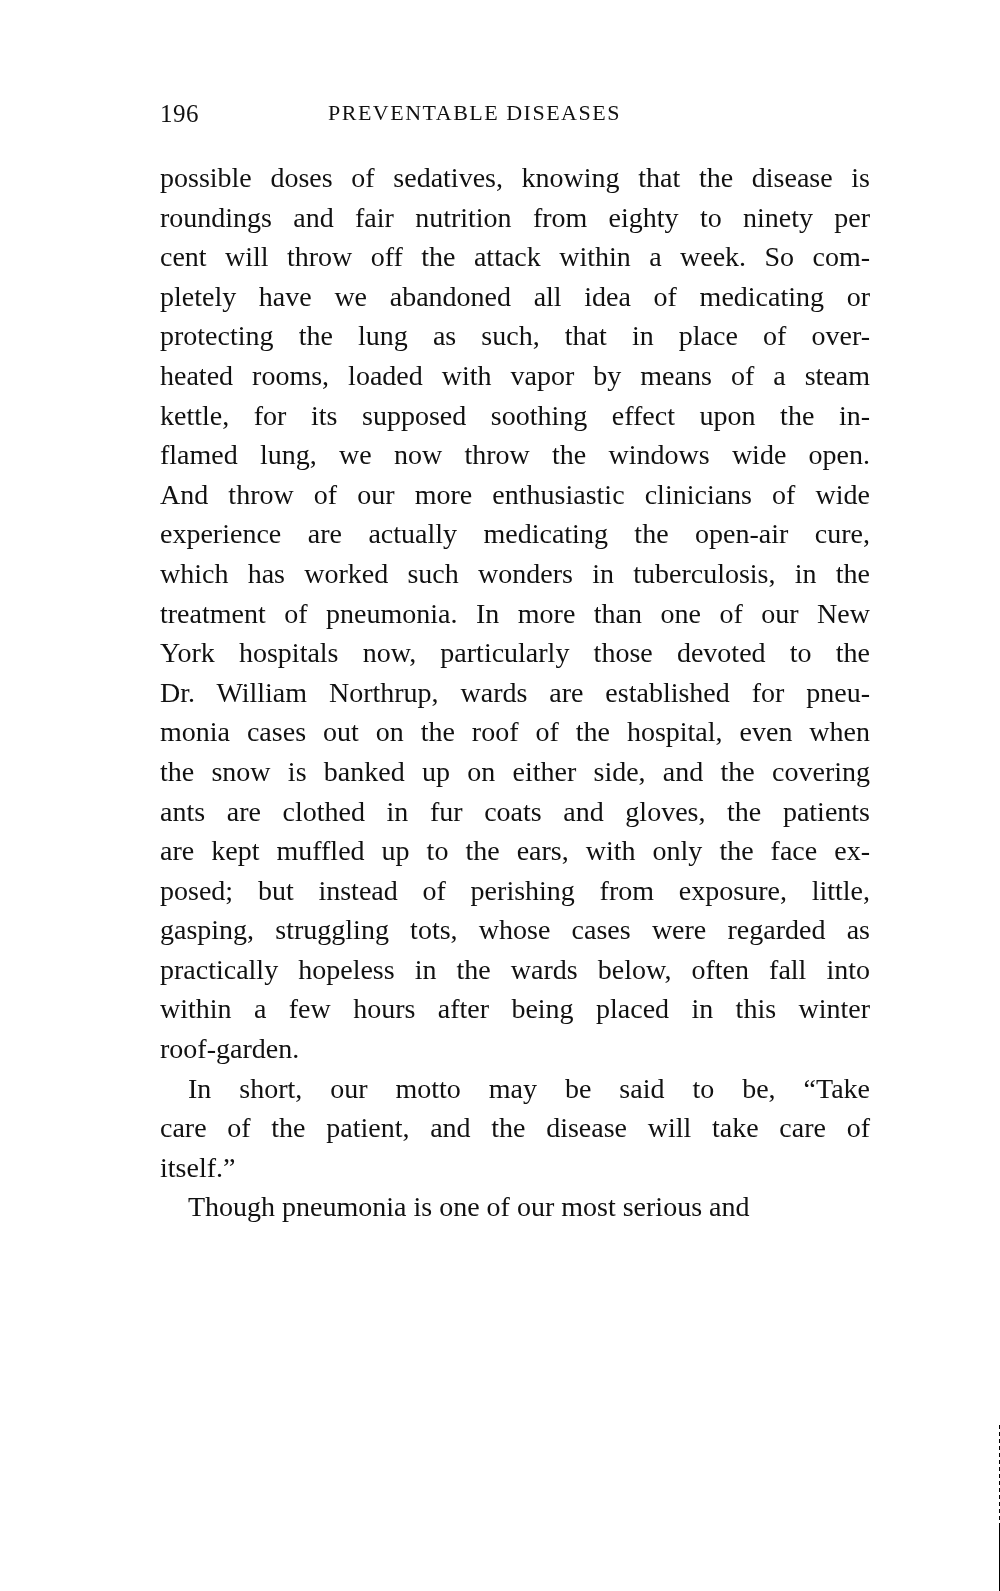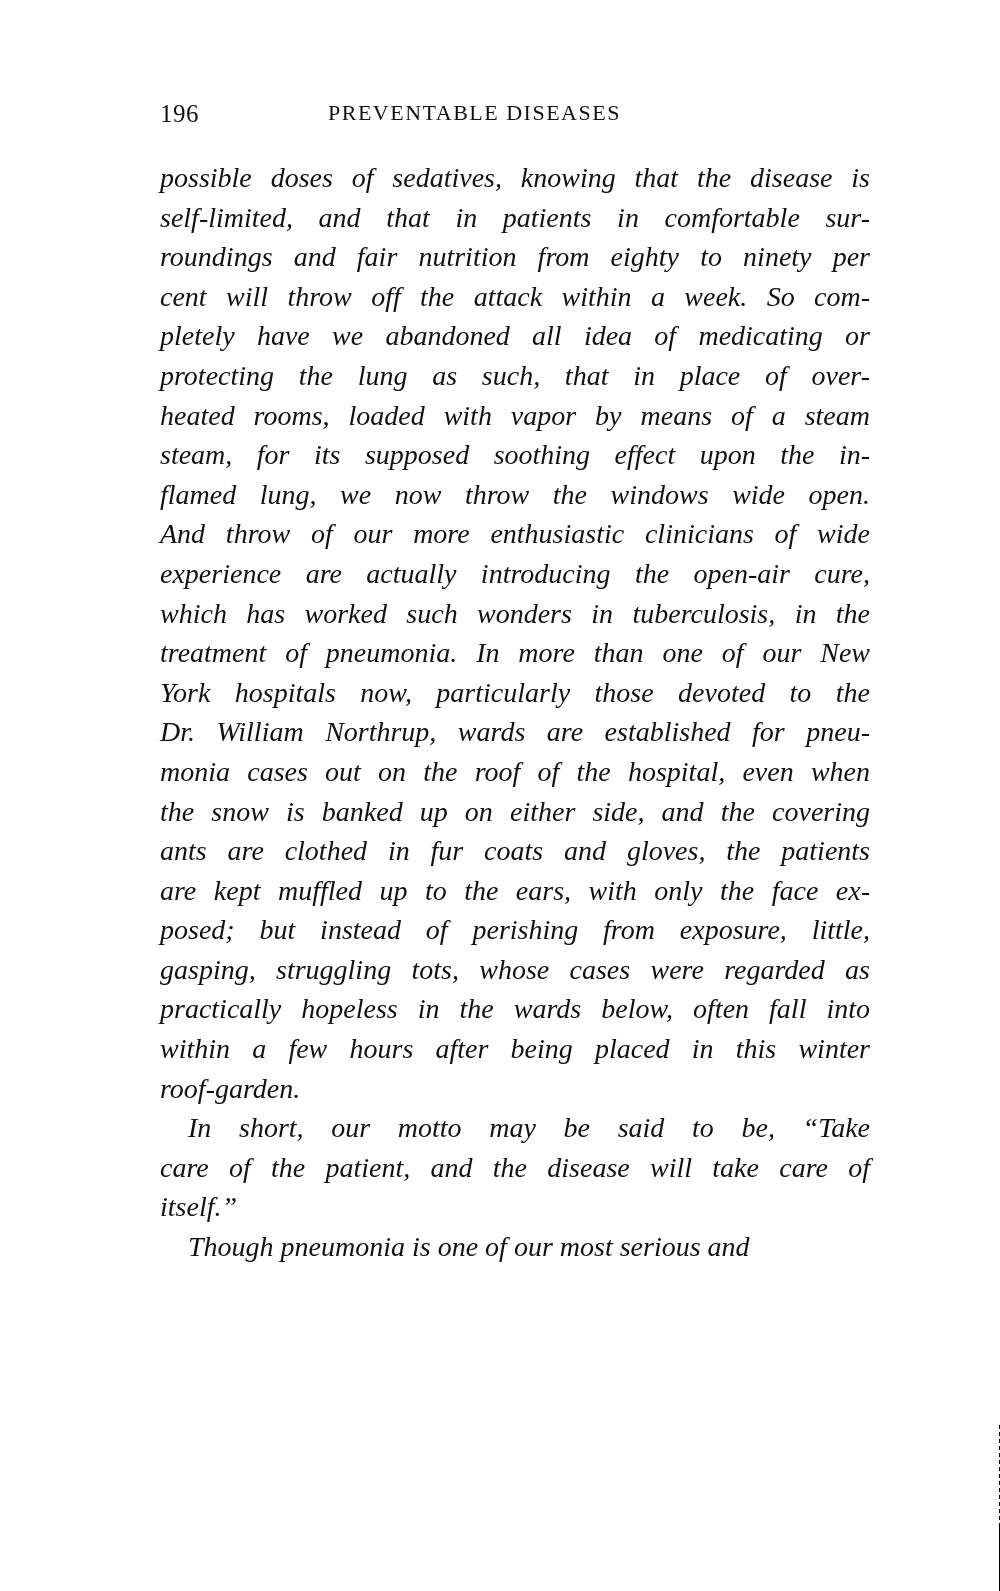--- a/index.html
+++ b/index.html
@@ -2,49 +2,48 @@
 <html><head>
   <meta charset="utf-8">
   <style>
     html, body { margin: 0; padding: 0; background: #ffffff; }
     body { width: 1000px; height: 1591px; position: relative; overflow: hidden;
       font-family: "Liberation Serif", "DejaVu Serif", serif; color: #111; }
     .header { position: absolute; top: 100px; left: 160px; width: 710px; height: 36px; }
     .page-num { position: absolute; left: 0; top: 0; font-size: 25px; letter-spacing: 0.5px; }
     .running-title { position: absolute; left: 168px; top: 0; font-size: 22px; letter-spacing: 1.5px; }
     .body { position: absolute; top: 158px; left: 160px; width: 710px; }
-    .para { font-size: 28px; line-height: 39.6px; text-align: justify; margin: 0; font-style: italic; }
+    .para { font-size: 28px; line-height: 39.6px; text-align: justify; margin: 0; }
     .para span.line { display: block; text-align: justify; text-align-last: justify; white-space: nowrap; }
     .para span.line.last { text-align-last: left; }
     .indent { padding-left: 28px; }
     .margin-mark { position: absolute; left: 999px; top: 1425px; width: 2px; height: 166px;
       background: repeating-linear-gradient(to bottom, #000 0 4px, transparent 4px 7px); }
     .margin-mark.solid { top: 1525px; height: 66px; background: #000; }
   </style>
 </head>
 <body>
 
 <div class="header">
   <span class="page-num">196</span>
   <span class="running-title">PREVENTABLE DISEASES</span>
 </div>
 
 <div class="body" id="body">
     <p class="para">
       <span class="line">possible doses of sedatives, knowing that the disease is</span>
-      <span class="line">self-limited, and that in patients in comfortable sur-</span>
       <span class="line">roundings and fair nutrition from eighty to ninety per</span>
       <span class="line">cent will throw off the attack within a week. So com-</span>
       <span class="line">pletely have we abandoned all idea of medicating or</span>
       <span class="line">protecting the lung as such, that in place of over-</span>
       <span class="line">heated rooms, loaded with vapor by means of a steam</span>
-      <span class="line">steam, for its supposed soothing effect upon the in-</span>
+      <span class="line">kettle, for its supposed soothing effect upon the in-</span>
       <span class="line">flamed lung, we now throw the windows wide open.</span>
       <span class="line">And throw of our more enthusiastic clinicians of wide</span>
-      <span class="line">experience are actually introducing the open-air cure,</span>
+      <span class="line">experience are actually medicating the open-air cure,</span>
       <span class="line">which has worked such wonders in tuberculosis, in the</span>
       <span class="line">treatment of pneumonia. In more than one of our New</span>
       <span class="line">York hospitals now, particularly those devoted to the</span>
       <span class="line">Dr. William Northrup, wards are established for pneu-</span>
       <span class="line">monia cases out on the roof of the hospital, even when</span>
       <span class="line">the snow is banked up on either side, and the covering</span>
       <span class="line">ants are clothed in fur coats and gloves, the patients</span>
       <span class="line">are kept muffled up to the ears, with only the face ex-</span>
       <span class="line">posed; but instead of perishing from exposure, little,</span>
       <span class="line">gasping, struggling tots, whose cases were regarded as</span>

